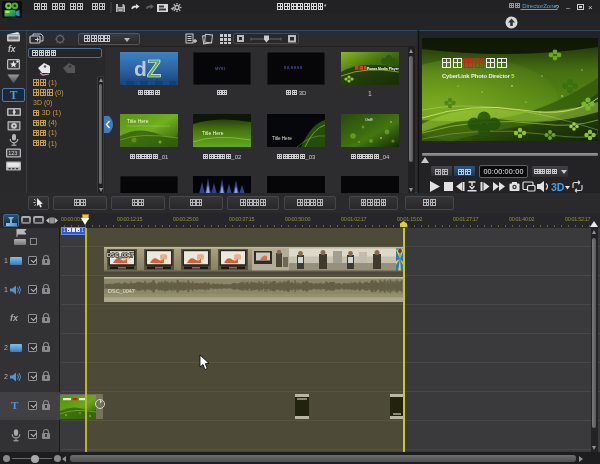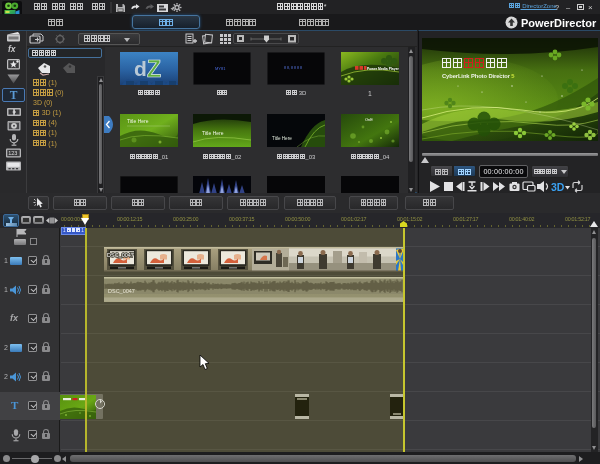--- a/index.html
+++ b/index.html
@@ -100,31 +100,20 @@
           <line x1="73.5" y1="5.5" x2="75.1" y2="5.5"></line>
           <line x1="80.9" y1="5.5" x2="82.5" y2="5.5"></line>
           <line x1="74.8" y1="2.3" x2="76" y2="3.5"></line>
           <line x1="80" y1="7.5" x2="81.2" y2="8.7"></line>
           <line x1="74.8" y1="8.7" x2="76" y2="7.5"></line>
           <line x1="80" y1="3.5" x2="81.2" y2="2.3"></line>
         </g>
       </g>
 </svg>
 
-<div class="abs" id="tabbar">
-  <span class="t zh" style="left:48px"><span><i class="gx"></i><i class="gx"></i></span></span>
-  <div class="abs" id="seltab">
-        <span class="zh">
-          <span><i class="gx"></i><i class="gx"></i></span>
-        </span>
-      </div>
-  <span class="t zh" style="left:226px"><span><i class="gx"></i><i class="gx"></i><i class="gx"></i><i class="gx"></i></span></span>
-  <span class="t zh" style="left:299px"><span><i class="gx"></i><i class="gx"></i><i class="gx"></i><i class="gx"></i></span></span>
-  <span class="t" style="left:521px;top:2.5px;color:#fff;font-weight:bold;font-size:11px;letter-spacing:0px">PowerDirector</span>
-</div>
 <svg class="abs" style="left:505px;top:16px" width="13" height="13" viewBox="0 0 13 13">
   <circle cx="6.5" cy="6.5" r="6" fill="#d8d8d8"></circle>
       <path d="M6.5 2.5 L10 6.5 L7.8 6.5 L7.8 10 L5.2 10 L5.2 6.5 L3 6.5 Z" fill="#333"></path>
 </svg>
 
 <div class="abs" id="library">
   <div class="abs" id="libtool">
     <svg class="abs" style="left:29px;top:2px" width="45" height="12" viewBox="0 0 45 12">
       <rect x="1" y="3" width="10" height="7" rx="1" fill="none" stroke="#c8c8ca" stroke-width="1.2"></rect>
       <path d="M4 3 L4 1 L12 1 L14 3 L14 8 L11.5 8" fill="none" stroke="#c8c8ca"></path>

